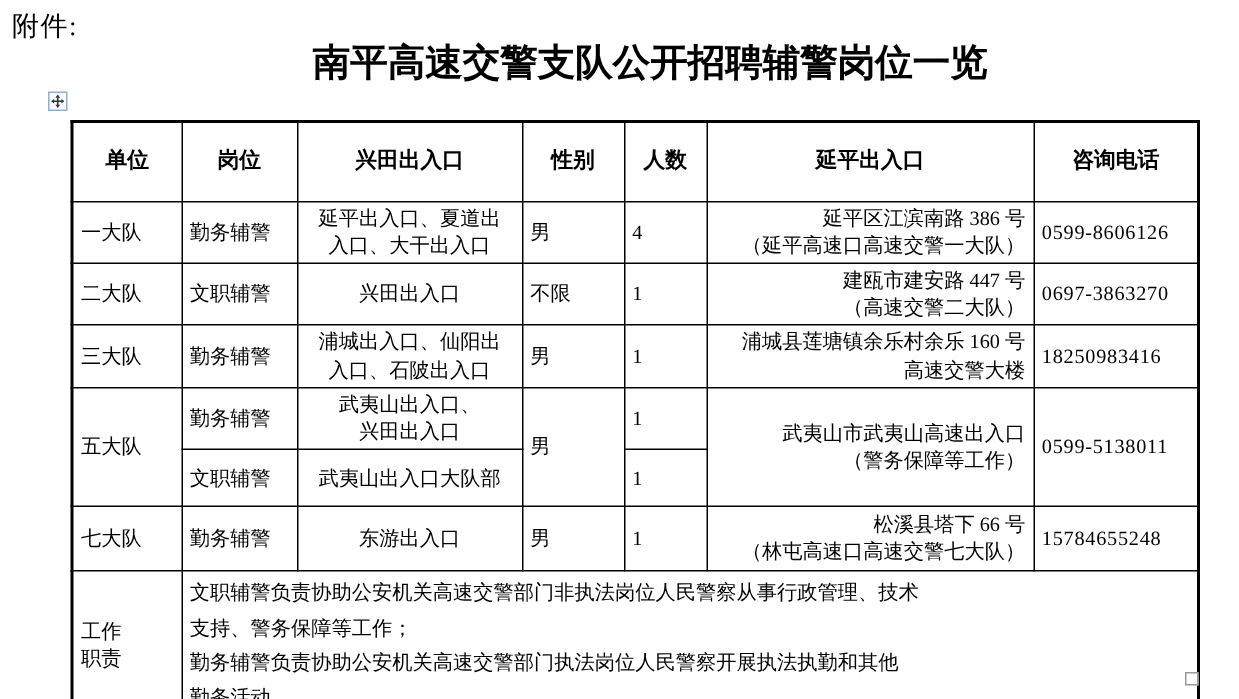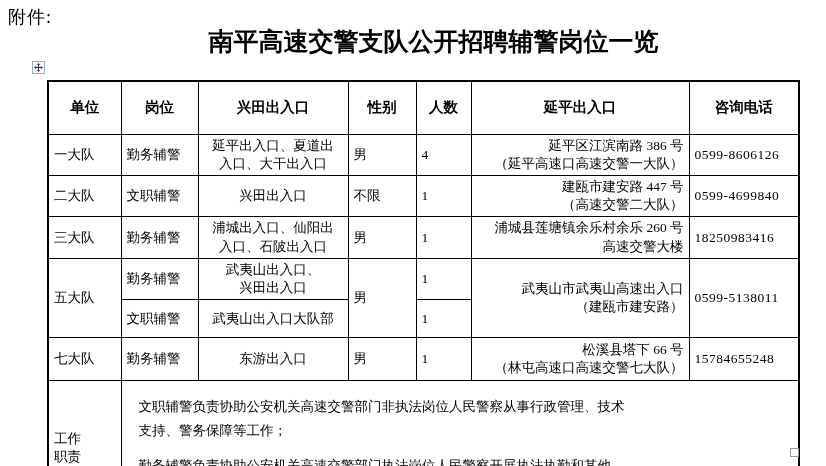--- a/index.html
+++ b/index.html
@@ -42,21 +42,21 @@
   .roster th {
     font-size:14.5px; font-weight:bold; text-align:center; padding:16px 2px;
   }
   .c  { }
   .pre { white-space:pre-line; }
   .loc  { text-align:center; }
   .addr { text-align:right; padding-left:8px; }
   .phone { font-size:14px; letter-spacing:0.5px; }
   .duty-label { text-align:left; font-size:14.5px; line-height:1.6; }
   .duty-cell  { padding:4px 10px; font-size:14.5px; }
-  .duty-cell p { margin:12px; line-height:1.72; white-space:pre-line; }
+  .duty-cell p { margin:0; line-height:1.72; white-space:pre-line; }
 </style>
 </head>
 <body>
 
 <div class="attachment">附件:</div>
 
 <div class="doc-title">南平高速交警支队公开招聘辅警岗位一览</div>
 
 <div class="move-handle">
   <span style="display:flex">
@@ -105,44 +105,44 @@
   </tr>
 
   <tr style="height:39px">
     <td class="c">二大队</td>
     <td class="c">文职辅警</td>
     <td class="loc">兴田出入口</td>
     <td class="c">不限</td>
     <td class="c">1</td>
     <td class="addr pre">建瓯市建安路 447 号
 （高速交警二大队）</td>
-    <td class="phone">0599-4699840</td>
+    <td class="phone">0697-3863270</td>
   </tr>
 
   <tr style="height:41px">
     <td class="c">三大队</td>
     <td class="c">勤务辅警</td>
     <td class="loc pre">浦城出入口、仙阳出
 入口、石陂出入口</td>
     <td class="c">男</td>
     <td class="c">1</td>
-    <td class="addr pre">浦城县莲塘镇余乐村余乐 260 号
+    <td class="addr pre">浦城县莲塘镇余乐村余乐 160 号
 高速交警大楼</td>
     <td class="phone">18250983416</td>
   </tr>
 
   <tr style="height:36px">
     <td class="c" rowspan="2">五大队</td>
     <td class="c">勤务辅警</td>
     <td class="loc pre">武夷山出入口、
 兴田出入口</td>
     <td class="c" rowspan="2">男</td>
     <td class="c">1</td>
     <td class="addr pre" rowspan="2">武夷山市武夷山高速出入口
-（建瓯市建安路）</td>
+（警务保障等工作）</td>
     <td class="phone" rowspan="2">0599-5138011</td>
   </tr>
 
   <tr style="height:38px">
     <td class="c">文职辅警</td>
     <td class="loc">武夷山出入口大队部</td>
     <td class="c">1</td>
   </tr>
 
   <tr style="height:43px">

